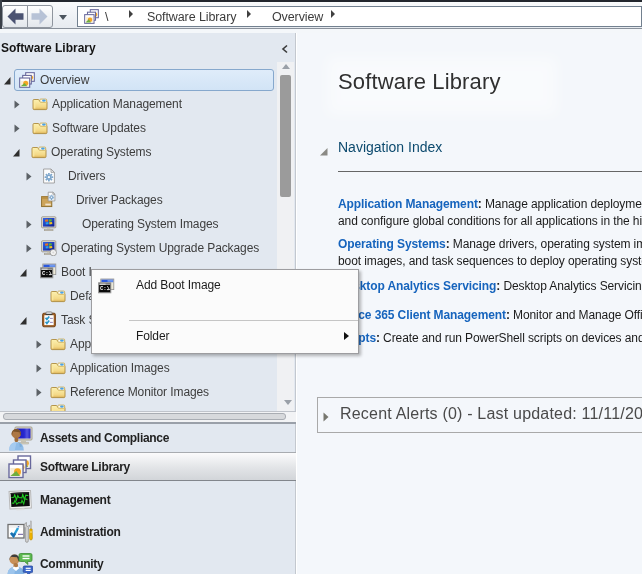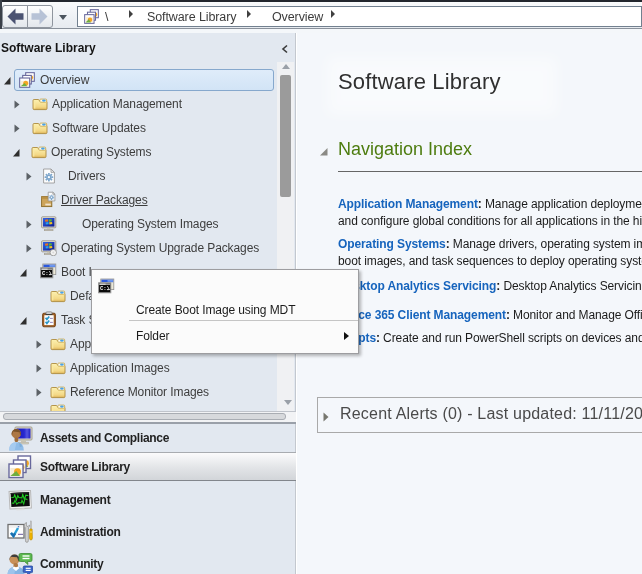--- a/index.html
+++ b/index.html
@@ -27,21 +27,21 @@
 #vtrack { left:277px; top:62px; width:17px; height:350px; background:#f0f1f3; }
 #vthumb { left:280px; top:75px; width:11px; height:122px; background:#9b9b9b; border-radius:2px; }
 #htrack { left:0; top:411px; width:296px; height:11px; background:#f2f3f5; border-top:1px solid #c0c4cb; }
 #hthumb { left:3px; top:413px; width:283px; height:7px; background:#d7d9dc; border:1px solid #a9adb3; border-radius:3px; }
 #navdiv { left:0; top:422px; width:296px; height:2px; background:#9aa0a9; }
 .ntext { font-size:12px; font-weight:bold; color:#222; line-height:30px; white-space:nowrap; letter-spacing:-0.3px; }
 #navsel { left:0; top:452px; width:296px; height:29px; background:linear-gradient(#fbfbfc,#e2e4e7 55%,#d2d5d9); border-top:1px solid #a8abb0; border-bottom:1px solid #82868c; }
 
 #rightpanel { left:297px; top:33px; width:345px; height:541px; background:#f4f7fb; overflow:hidden; }
 #rtitle { left:41px; top:36px; font-size:22px; letter-spacing:0.15px; color:#303030; }
-#navidx { left:41px; top:106px; font-size:18px; color:#4d7c0f; }
+#navidx { left:41px; top:106px; font-size:14px; color:#0c4a6e; }
 #rhr { left:41px; top:138px; width:400px; height:1px; background:#666; }
 .para { font-size:12px; color:#1b1b1b; white-space:nowrap; letter-spacing:-0.1px; }
 .blu { color:#1664bd; font-weight:bold; }
 #alertbox { left:20px; top:364px; width:450px; height:36px; border:1px solid #a9a9a9; }
 #alerttext { left:43px; top:372px; font-size:16px; letter-spacing:0.2px; color:#4a4a4a; white-space:nowrap; }
 
 #menu { left:91px; top:269px; width:268px; height:85px; background:#fbfbfb; border:1px solid #9d9da0; box-shadow:2px 2px 3px rgba(0,0,0,0.28); z-index:20; }
 .mtext { left:44px; font-size:12px; color:#1c1c1c; white-space:nowrap; letter-spacing:-0.1px; }
 #msep { left:37px; top:50px; width:229px; height:1px; background:#c5c5c5; }
 </style>
@@ -227,21 +227,21 @@
           <rect x="7" y="4.9" width="1.8" height="1.9" rx="0.4" transform="rotate(180 7.9 9.2)"></rect>
           <rect x="7" y="4.9" width="1.8" height="1.9" rx="0.4" transform="rotate(225 7.9 9.2)"></rect>
           <rect x="7" y="4.9" width="1.8" height="1.9" rx="0.4" transform="rotate(270 7.9 9.2)"></rect>
           <rect x="7" y="4.9" width="1.8" height="1.9" rx="0.4" transform="rotate(315 7.9 9.2)"></rect>
           <circle cx="7.9" cy="9.2" r="2.7"></circle>
         </g>
         <circle cx="7.9" cy="9.2" r="1.15" fill="#fdfdfd"></circle>
       </g>
 <rect x="4.3" y="12.6" width="5.5" height="1.8" fill="#efe3ce"></rect>
 </svg>
-<div class="abs ttext" style="left:61px;top:188px;text-decoration:underline;">Driver Packages</div>
+<div class="abs ttext" style="left:76px;top:188px;">Driver Packages</div>
 <svg class="abs" style="left:26px;top:219.5px;" width="6" height="9" viewBox="0 0 6 9">
       <path d="M0.5 0.5 L5.5 4.5 L0.5 8.5 Z" fill="#5c6166"></path>
     </svg>
 <svg class="abs" style="left:41px;top:216px;" width="16" height="16" viewBox="0 0 16 16">
 <defs>
         <linearGradient id="scr41216" x1="0" y1="0" x2="1" y2="1">
           <stop offset="0" stop-color="#3365e8"></stop>
           <stop offset="1" stop-color="#101d8c"></stop>
         </linearGradient>
       </defs>
@@ -504,17 +504,17 @@
 <svg class="abs" style="left:6px;top:8px;" width="17" height="17" viewBox="0 0 17 17">
 <rect x="2.8" y="1" width="13" height="10.6" fill="#ece9d8" stroke="#8f8f8f" stroke-width="0.8"></rect>
 <rect x="3.4" y="1.6" width="11.8" height="2.6" fill="#2b59dd"></rect>
 <rect x="9.5" y="2" width="5.4" height="1.8" fill="#6f9af0"></rect>
 <rect x="0.6" y="4.8" width="12.2" height="10" fill="#0a0a0a" stroke="#9a9a9a" stroke-width="1"></rect>
 <rect x="1.2" y="5.3" width="11" height="1.7" fill="#9c9c9c"></rect>
 <rect x="1.6" y="5.7" width="6" height="0.9" fill="#f2f2f2"></rect>
 <text x="2" y="11.6" font-family="Liberation Mono,monospace" font-size="5.6" font-weight="bold" fill="#fff">C:\</text>
 <rect x="8.9" y="11.2" width="2.4" height="0.9" fill="#fff"></rect>
 </svg>
-<div class="abs mtext" style="top:28px;height:25px;line-height:25px;">Create Boot Image using MDT</div>
+<div class="abs mtext" style="top:3px;height:25px;line-height:25px;">Add Boot Image</div>
 <div id="msep" class="abs"></div>
 <div class="abs mtext" style="top:54px;height:25px;line-height:25px;">Folder</div>
 <div class="abs" style="left:252px;top:62px;width:0;height:0;border-left:5px solid #111;border-top:4.5px solid transparent;border-bottom:4.5px solid transparent;"></div>
 </div>
 
 </body></html>

